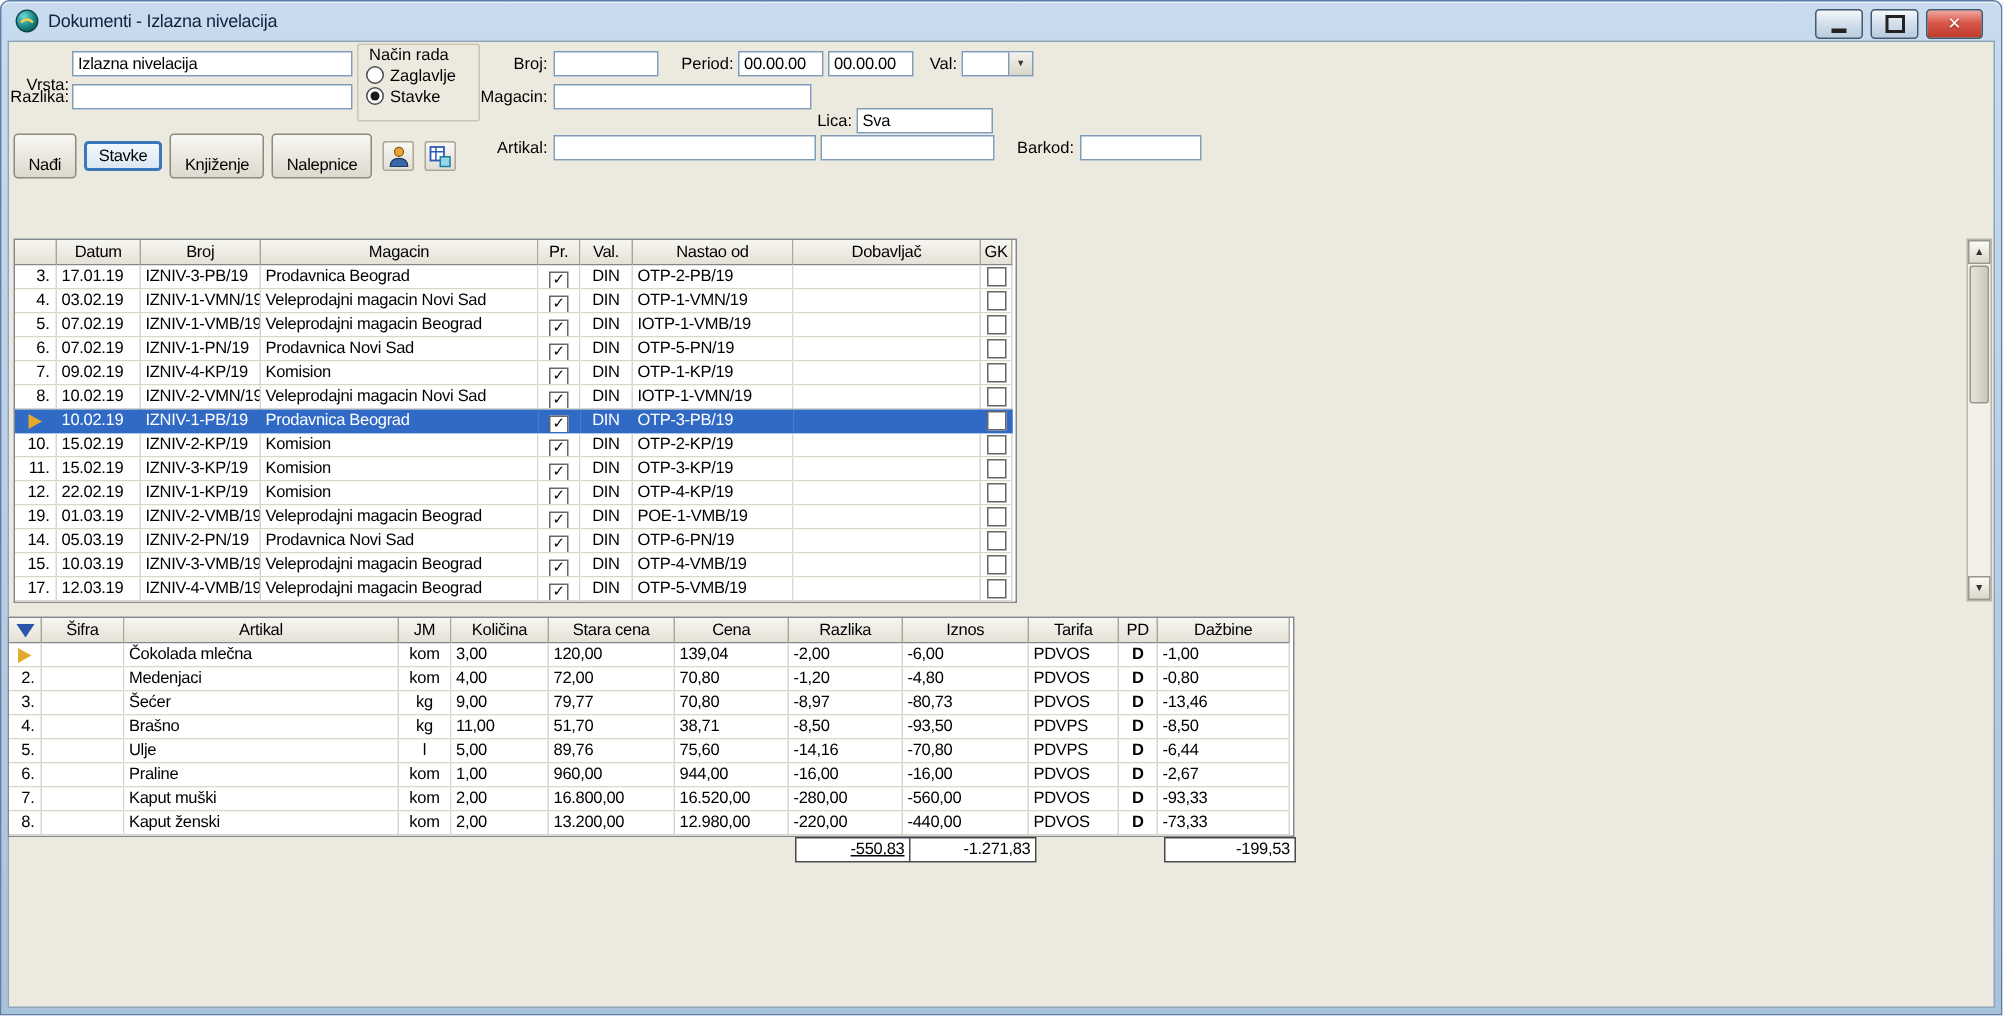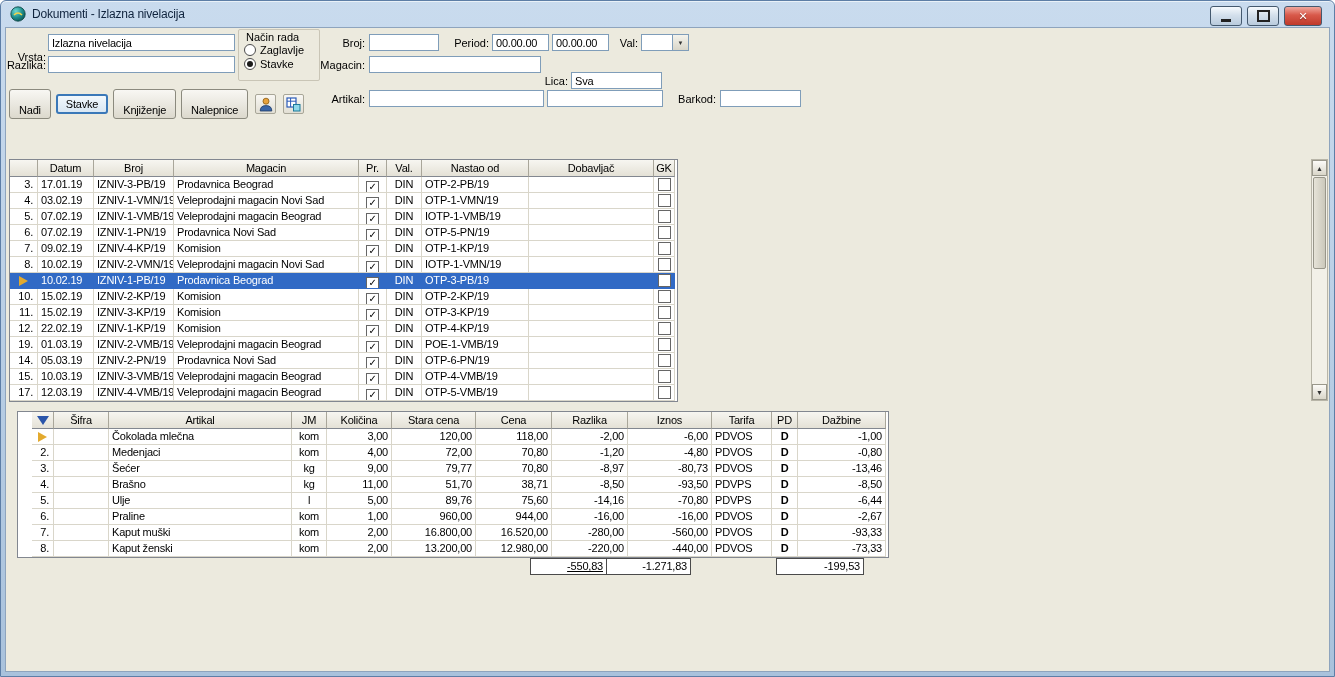--- a/index.html
+++ b/index.html
@@ -75,21 +75,21 @@
     border-right:1px solid #a9a69a;border-bottom:1px solid #828790;
     padding:1px 2px;box-sizing:border-box;white-space:nowrap;overflow:hidden;letter-spacing:-0.2px;
   }
   .td{
     height:16px;line-height:13px;padding:1px 3px;box-sizing:border-box;
     border-right:1px solid #d9d6ca;border-bottom:1px solid #d9d6ca;
     white-space:nowrap;overflow:hidden;letter-spacing:-0.2px;background:#fff;
   }
   .td.num{text-align:right;padding-right:4px;}
   .td.center{text-align:center;}
-  .td.right{text-align:right;}
+  .td.right{text-align:left;}
   .td.bold{font-weight:bold;}
   .trow.selected .td{background:#316ac5;color:#fff;border-right-color:#316ac5;border-bottom-color:#316ac5;}
   .cb{
     display:inline-block;width:11px;height:11px;background:#fff;border:1px solid #666;
     font-size:10px;line-height:9px;text-align:center;color:#000;vertical-align:-2px;
   }
   .pointer{
     display:block;width:0;height:0;margin:2px auto 0 auto;
     border-top:5px solid transparent;border-bottom:5px solid transparent;border-left:9px solid #e3aa2e;
   }
@@ -385,21 +385,21 @@
         </div>
       </div>
   </div>
 
   <div class="scrollbar">
     <div class="sb-btn up">▲</div>
     <div class="sb-thumb"></div>
     <div class="sb-btn down">▼</div>
   </div>
 
-  <div class="table" style="left:16px;top:410px;width:856px;padding-left:14px;">
+  <div class="table" style="left:4px;top:410px;width:856px;">
     <div class="items-grid" id="items-head">
         <div class="th">
           <span class="filter-tri"></span>
         </div>
         <div class="th">Šifra</div>
         <div class="th">Artikal</div>
         <div class="th">JM</div>
         <div class="th">Količina</div>
         <div class="th">Stara cena</div>
         <div class="th">Cena</div>
@@ -412,21 +412,21 @@
     <div id="items-body">
         <div class="trow items-grid current">
           <div class="td num">
             <span class="pointer"></span>
           </div>
           <div class="td right"></div>
           <div class="td">Čokolada mlečna</div>
           <div class="td center">kom</div>
           <div class="td right">3,00</div>
           <div class="td right">120,00</div>
-          <div class="td right">118,00</div>
+          <div class="td right">139,04</div>
           <div class="td right">-2,00</div>
           <div class="td right">-6,00</div>
           <div class="td">PDVOS</div>
           <div class="td center bold">D</div>
           <div class="td right">-1,00</div>
         </div>
         <div class="trow items-grid">
           <div class="td num">2.</div>
           <div class="td right"></div>
           <div class="td">Medenjaci</div>

